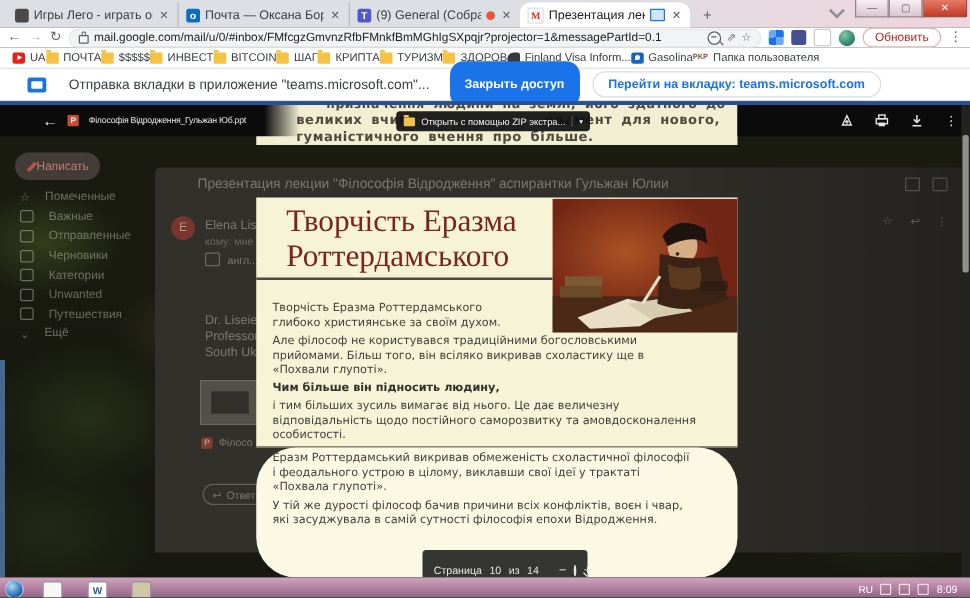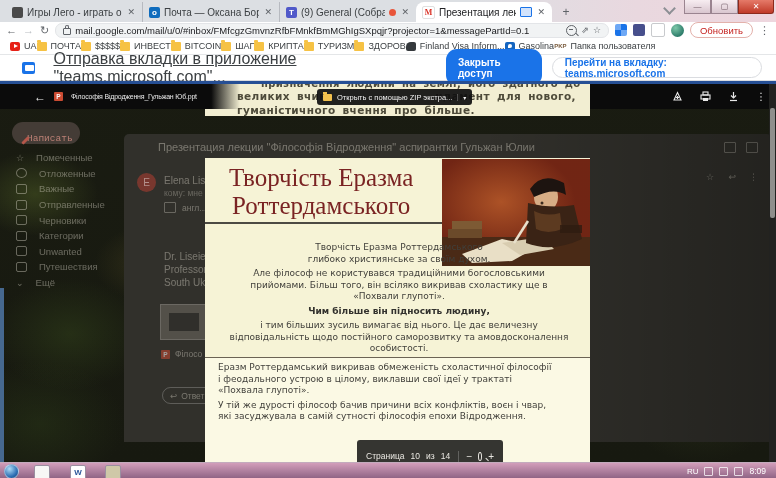--- a/index.html
+++ b/index.html
@@ -72,40 +72,40 @@
   .bi.plane{background:#35393d;border-radius:50% 2px 2px 2px;}
   .bi.gas{background:#1565c0;border-radius:2px;position:relative;}
   .bi.gas:before{content:"";position:absolute;left:3px;top:2px;width:4px;height:4px;background:#fff;border-radius:50% 50% 50% 0;}
   .bi.pkp{width:auto;height:auto;font-size:6px;font-weight:bold;color:#7a5c3e;}
 
   
   .infobar{position:absolute;left:0;top:55px;width:776px;height:26px;background:#fff;
     border-bottom:1px solid #dadce0;display:flex;align-items:center;box-sizing:border-box;padding:0 14px;gap:10px;}
   .shareic{width:15px;height:12px;background:#1a73e8;border-radius:2px;position:relative;margin:0 8px 0 8px;}
   .shareic:before{content:"";position:absolute;left:3px;top:3px;width:9px;height:6px;background:#fff;border-radius:1px;}
-  .ibtext{font-size:16px;color:#3c4043;text-decoration:underline;}
+  .ibtext{font-size:11px;color:#3c4043;}
   .ibbtn1{height:37px;padding:0 12px;background:#1a73e8;color:#fff;border-radius:11px;
     font-size:10px;font-weight:bold;display:flex;align-items:center;margin-left:6px;}
   .ibbtn2{height:19px;padding:0 12px;background:#fff;color:#1a73e8;border:1px solid #dadce0;border-radius:11px;
     font-size:10px;font-weight:bold;display:flex;align-items:center;}
   .capline{position:absolute;left:0;top:81px;width:776px;height:3px;background:#264f94;}
 
   
   .content{position:absolute;left:0;top:84px;width:776px;height:378px;overflow:hidden;
     background:
       radial-gradient(90px 60px at 35px 110px, rgba(96,116,44,.38), transparent 70%),
       radial-gradient(110px 80px at 70px 250px, rgba(58,78,30,.40), transparent 70%),
       radial-gradient(80px 55px at 150px 180px, rgba(108,96,44,.28), transparent 70%),
       radial-gradient(120px 90px at 40px 340px, rgba(46,62,26,.42), transparent 70%),
       radial-gradient(100px 70px at 700px 330px, rgba(60,70,34,.25), transparent 70%),
       linear-gradient(#20221716,#171910);
     background-color:#191b11;}
   .dim{color:rgba(236,232,218,.38);}
   .compose{position:absolute;left:12px;top:38px;width:68px;height:22px;border-radius:12px;
-    background:rgba(72,63,58,.92);display:flex;align-items:flex-end;gap:6px;padding:0 9px;box-sizing:border-box;font-family:Liberation Mono, monospace;}
+    background:rgba(72,63,58,.92);display:flex;align-items:center;gap:6px;padding:0 9px;box-sizing:border-box;}
   .pencil{width:8px;height:8px;position:relative;}
   .pencil:before{content:"";position:absolute;left:3px;top:0;width:3px;height:9px;background:#b5574a;transform:rotate(45deg);border-radius:1px;}
   .composelbl{font-size:9.5px;color:rgba(208,140,128,.85);}
   .snav{position:absolute;left:16px;top:66px;width:170px;}
   .snav .it{display:flex;align-items:center;gap:12px;height:15.6px;font-size:9.5px;}
   .sic{width:9px;height:8px;border:1px solid rgba(236,232,218,.38);border-radius:2px;flex:0 0 auto;}
   .sic.glyph{border:none;width:auto;height:auto;font-size:9px;line-height:8px;}
   .scount{margin-left:auto;font-size:8.5px;}
 
   .mailcard{position:absolute;left:124px;top:50px;width:648px;height:308px;
@@ -128,49 +128,49 @@
   .ppticon{width:9px;height:9px;background:#cb4b32;border-radius:1px;color:#fff;font-size:6.5px;
     font-weight:bold;display:flex;align-items:center;justify-content:center;}
   .mc-reply{position:absolute;left:38px;top:253px;width:56px;height:17px;border:1px solid rgba(255,255,255,.22);
     border-radius:9px;display:flex;align-items:center;gap:4px;padding:0 7px;font-size:8.5px;overflow:hidden;box-sizing:border-box;}
 
   
   .slideprev{position:absolute;left:205px;top:0;width:385px;height:32px;background:#f2eed2;overflow:hidden;}
   .sp-txt{position:absolute;font-family:"DejaVu Sans",sans-serif;font-weight:bold;
     font-size:10.5px;color:#4e4b3a;letter-spacing:.4px;word-spacing:3px;white-space:nowrap;}
   .slide10{position:absolute;left:205px;top:74px;width:385px;height:199px;background:#f6f3d6;
-    border-bottom:1px solid #6b6354;text-align:center;}
+    border-bottom:1px solid #6b6354;}
   .s-title{position:absolute;left:24px;top:6px;font-family:"Liberation Serif",serif;
     font-size:25px;line-height:28px;color:#7a2323;white-space:pre-line;}
   .s-underline{position:absolute;left:0;top:64px;width:237px;height:2px;background:#4c4a43;}
   .s-img{position:absolute;right:0;top:1px;width:148px;height:107px;}
   .s-paras{position:absolute;left:13px;top:84px;width:362px;font-family:"DejaVu Sans",sans-serif;
     font-size:9px;line-height:11.5px;color:#403f3a;}
   .s-paras p{margin:0 0 3px 0;white-space:pre-line;}
   .s-paras p.b{font-weight:bold;color:#32312d;}
-  .slide11{position:absolute;left:205px;top:274px;width:385px;height:104px;background:#fbf9e4;}
+  .slide11{position:absolute;left:205px;top:274px;width:385px;height:104px;background:#fbf9e4;border-radius:32px;}
   .slide11 .s-paras{top:4px;}
 
   
   .vhl{position:absolute;left:0;top:0;width:240px;height:25px;
     background:linear-gradient(90deg,#0b0b0b 88%,rgba(11,11,11,.0));
     display:flex;align-items:center;gap:8px;padding:0 0 0 34px;box-sizing:border-box;overflow:hidden;}
   .vhl .back{color:#eee;font-size:12px;}
   .fname{color:#e8e8e8;font-size:7px;letter-spacing:-.2px;white-space:nowrap;}
   .vhr{position:absolute;left:590px;top:0;width:186px;height:25px;background:#0b0b0b;
     display:flex;align-items:center;justify-content:flex-end;gap:17px;padding-right:10px;box-sizing:border-box;}
   .vic{width:11px;height:11px;position:relative;}
   .vic svg{display:block;}
   .vdots{color:#e8e8e8;font-size:10px;letter-spacing:0;}
   .zipbtn{position:absolute;left:317px;top:5px;height:16px;background:rgba(16,16,16,.93);border-radius:3px;
     display:flex;align-items:center;gap:5px;padding:0 6px;color:#f1f1f1;font-size:7.5px;white-space:nowrap;}
   .zipfold{width:9px;height:7px;background:#f2c14e;border-radius:1px;position:relative;}
   .zipfold:before{content:"";position:absolute;left:0;top:-2px;width:4px;height:2px;background:#f2c14e;}
   .zipcar{border-left:1px solid rgba(255,255,255,.25);padding-left:5px;font-size:6px;}
-  .pager{position:absolute;left:357px;top:356px;width:146px;height:19px;background:rgba(38,38,36,.93);
+  .pager{position:absolute;left:338px;top:356px;width:132px;height:19px;background:rgba(38,38,36,.93);
     border-radius:3px;display:flex;align-items:center;gap:6px;padding:16px 9px;box-sizing:border-box;
     color:#e9e7e1;font-size:8.5px;}
   .pgr-div{width:1px;height:11px;background:rgba(255,255,255,.22);margin:0 2px;}
   .mag{width:7px;height:7px;border:1.4px solid #e9e7e1;border-radius:50%;position:relative;}
   .mag:after{content:"";position:absolute;left:6px;top:6px;width:4px;height:1.4px;background:#e9e7e1;transform:rotate(45deg);}
   .pgbtn{font-size:10px;}
 
   .scrollbar{position:absolute;right:0;top:0;width:7px;height:378px;background:#222220;}
   .sthumb{position:absolute;right:1px;top:24px;width:5px;height:110px;background:#8f8f8c;border-radius:2px;}
   .bluesliver{position:absolute;left:0;top:204px;width:4px;height:174px;background:#46688f;}
@@ -312,24 +312,20 @@
   <div class="content">
 
     <div class="compose">
       <span class="pencil"></span>
       <span class="composelbl">Написать</span>
     </div>
     <div class="snav dim">
       <div class="it">
           <span class="sic glyph">☆</span>
           <span>Помеченные</span>
-        </div>
-      <div class="it">
-          <span class="sic" style="border-radius:50%;"></span>
-          <span>Отложенные</span>
         </div>
       <div class="it">
           <span class="sic"></span>
           <span>Важные</span>
         </div>
       <div class="it">
           <span class="sic"></span>
           <span>Отправленные</span>
         </div>
       <div class="it">

